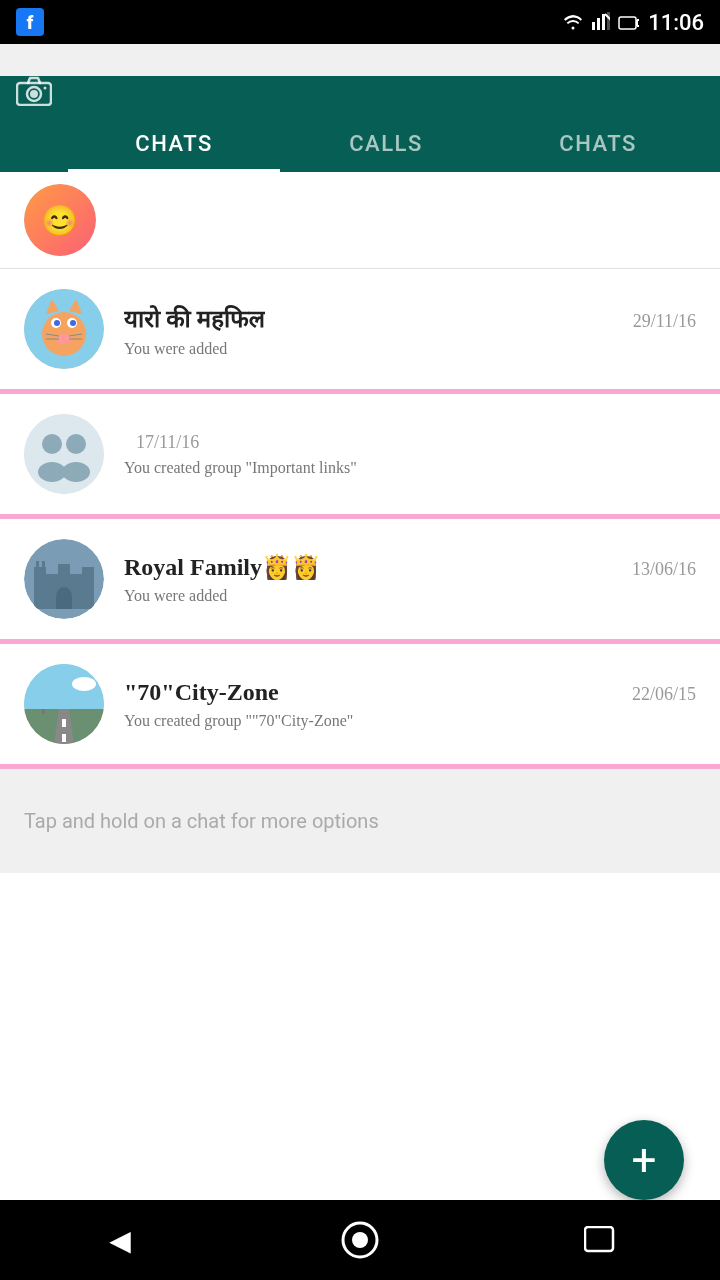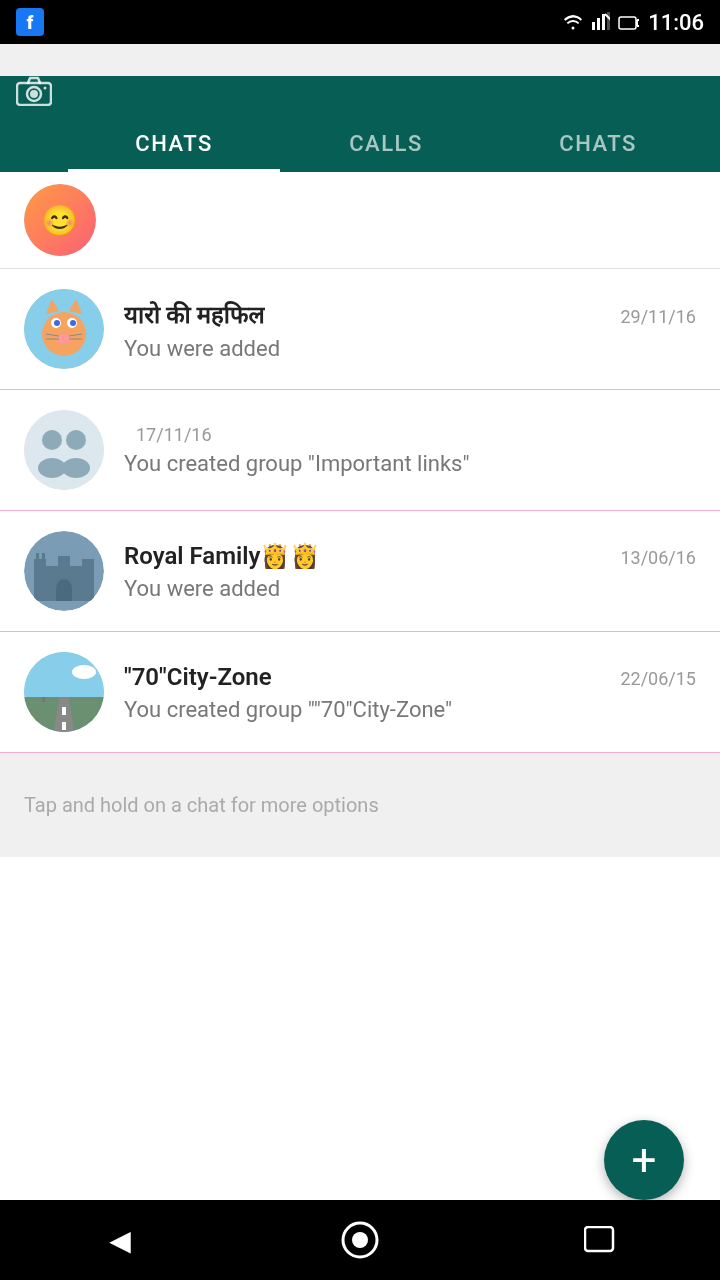--- a/index.html
+++ b/index.html
@@ -98,23 +98,24 @@
       flex-shrink: 0;
       background: #ccc;
       display: flex; align-items: center; justify-content: center;
     }
 
     
     .chat-item {
       display: flex;
       align-items: center;
       padding: 20px 24px;
-      border-bottom: 1px solid #f9a8d4;
+      border-bottom: 5px solid #f9a8d4;
       background: #fff;
       cursor: pointer;
+      font-family: Liberation Serif, serif;
     }
 
     .avatar {
       width: 80px; height: 80px;
       border-radius: 50%;
       flex-shrink: 0;
       margin-right: 20px;
       overflow: hidden;
       display: flex; align-items: center; justify-content: center;
       font-size: 32px;
@@ -145,21 +146,21 @@
       text-overflow: ellipsis;
       max-width: 440px;
     }
     .chat-date {
       font-size: 18px;
       color: #999;
       flex-shrink: 0;
       margin-left: 12px;
     }
     .chat-msg {
-      font-size: 22px;
+      font-size: 16px;
       color: #777;
       white-space: nowrap;
       overflow: hidden;
       text-overflow: ellipsis;
     }
 
     
     .hint-text {
       text-align: left;
       color: #aaa;

